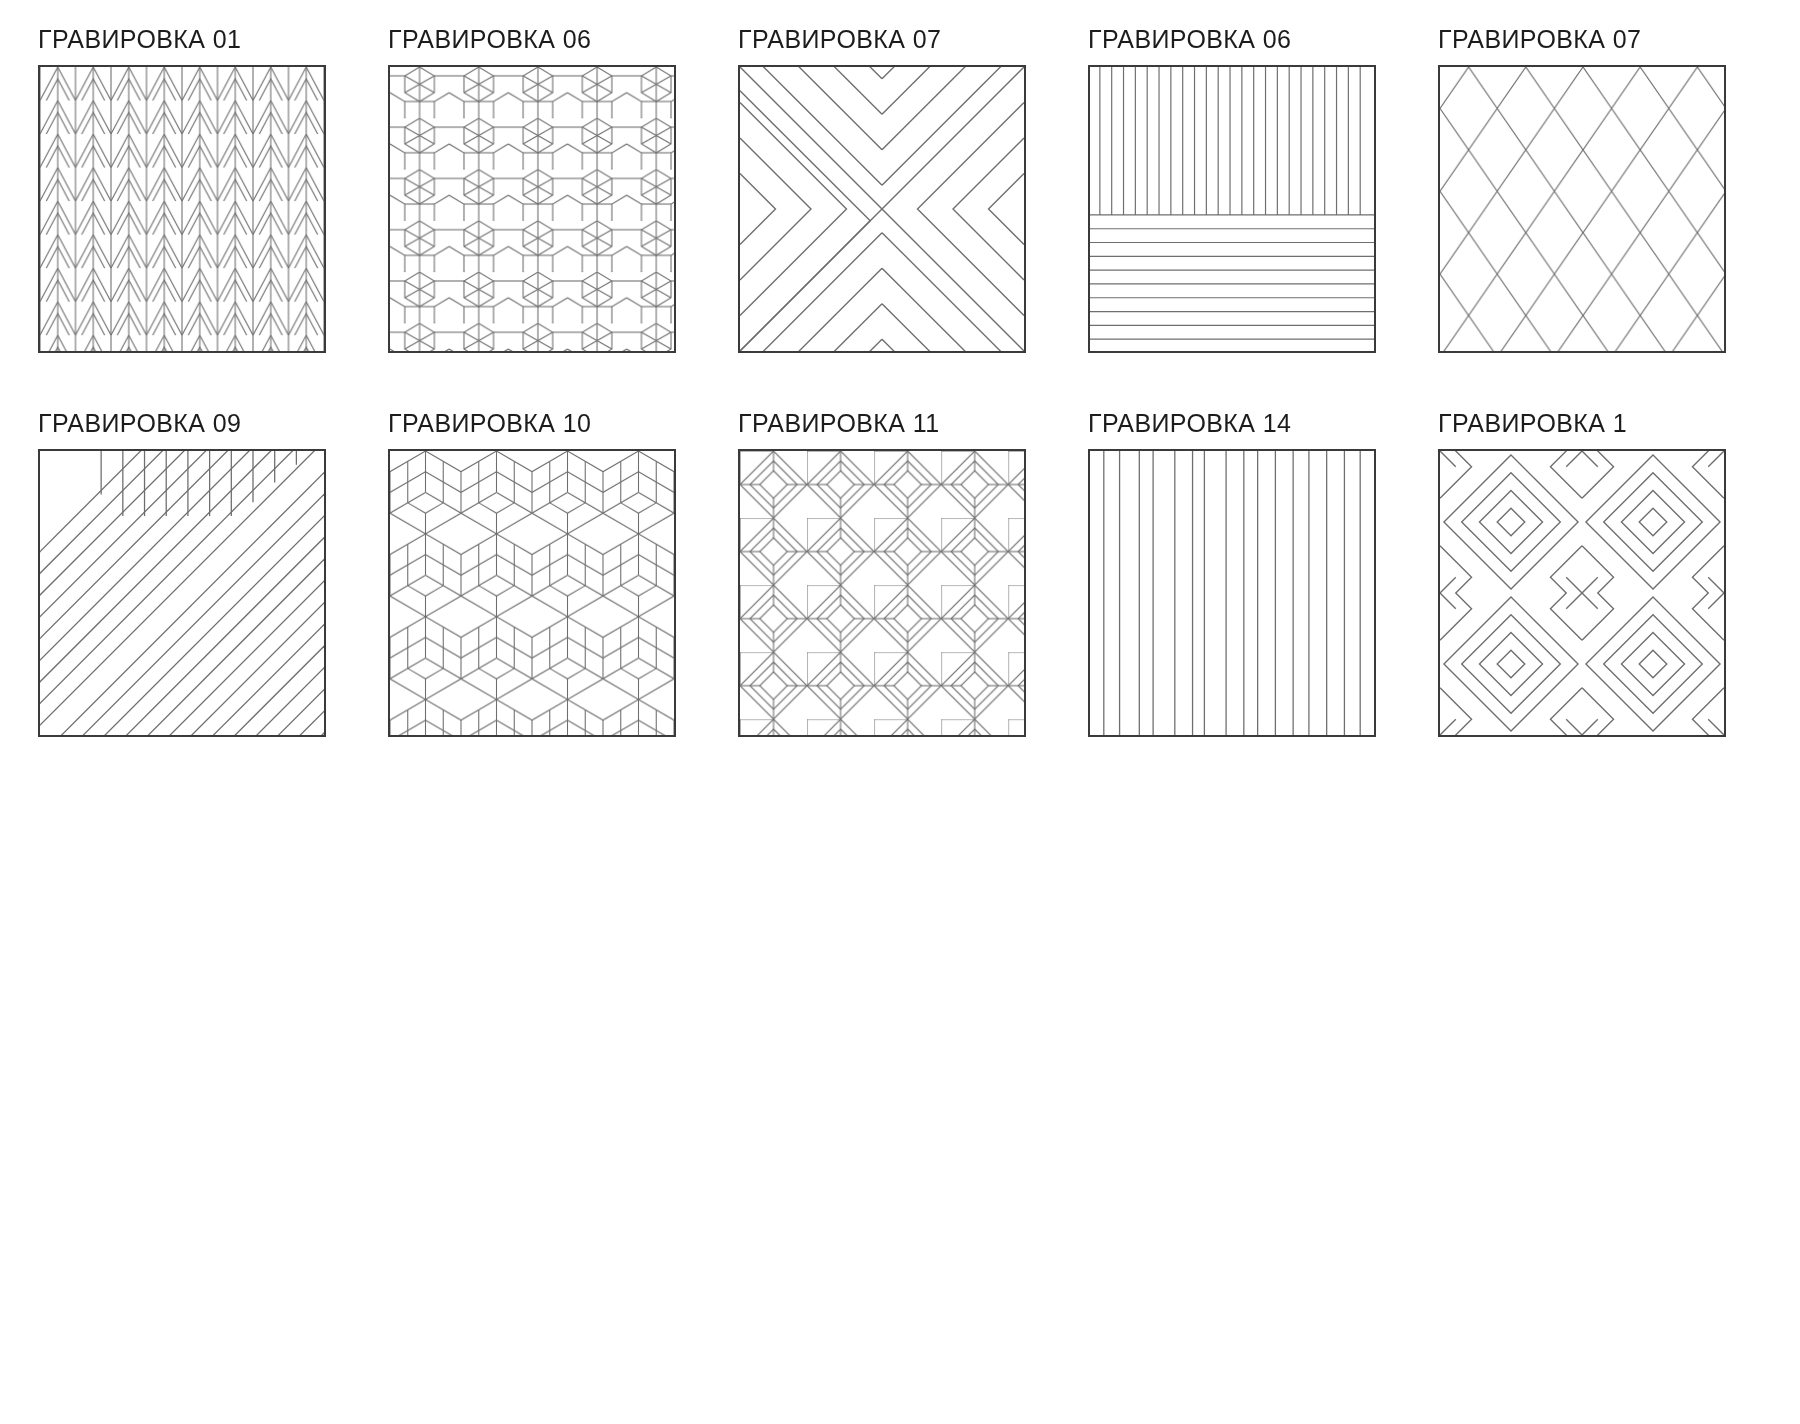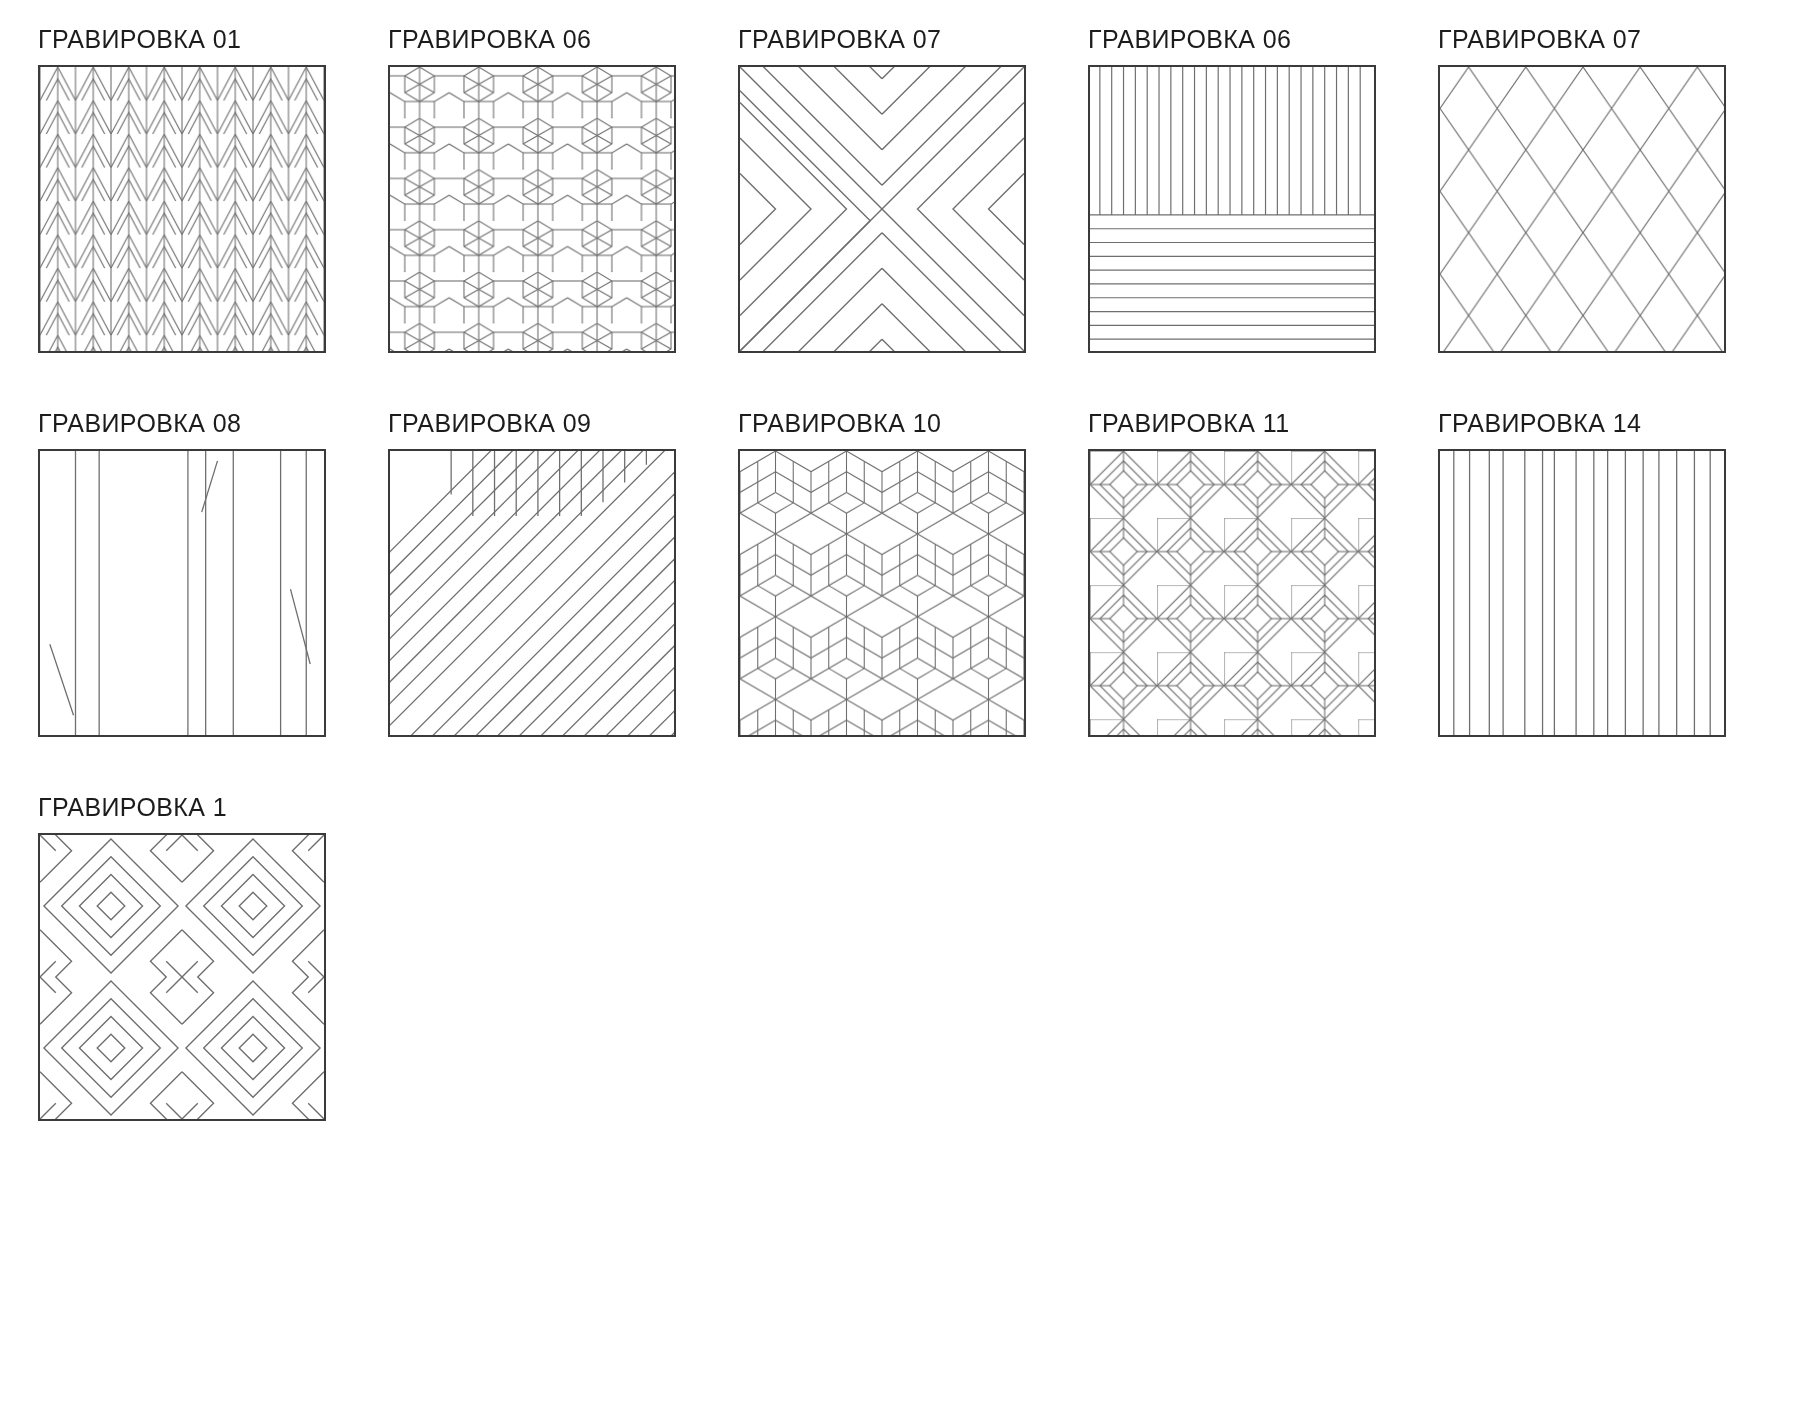--- a/index.html
+++ b/index.html
@@ -198,39 +198,20 @@
                 <path d="M0 42 L-29 84"></path>
                 <path d="M58 42 L87 84"></path>
               </g>
             </pattern>
           </defs>
           <rect x="-20" y="-20" width="330" height="330" fill="url(#p07)"></rect>
         </svg>
       </div>
     </div>
 
-    <div class="cell">
-      <div class="cell-label">ГРАВИРОВКА 08</div>
-      <div class="swatch">
-        <svg viewBox="0 0 288 288" preserveAspectRatio="none">
-          <g fill="none" stroke="#6e6e6e" stroke-width="1.3">
-            <path d="M36 0 L36 288"></path>
-            <path d="M60 0 L60 288"></path>
-            <path d="M150 0 L150 288"></path>
-            <path d="M168 0 L168 288"></path>
-            <path d="M196 0 L196 288"></path>
-            <path d="M244 0 L244 288"></path>
-            <path d="M270 0 L270 288"></path>
-            <path d="M180 10 L164 62"></path>
-            <path d="M10 196 L34 268"></path>
-            <path d="M254 140 L274 216"></path>
-          </g>
-        </svg>
-      </div>
-    </div>
 
     <div class="cell">
       <div class="cell-label">ГРАВИРОВКА 09</div>
       <div class="swatch">
         <svg viewBox="0 0 288 288" preserveAspectRatio="none">
           <g fill="none" stroke="#6e6e6e" stroke-width="1.3">
             <path d="M-10 112 L176 -74"></path>
             <path d="M-10 134 L198 -74"></path>
             <path d="M-10 156 L220 -74"></path>
             <path d="M-10 178 L242 -74"></path>

